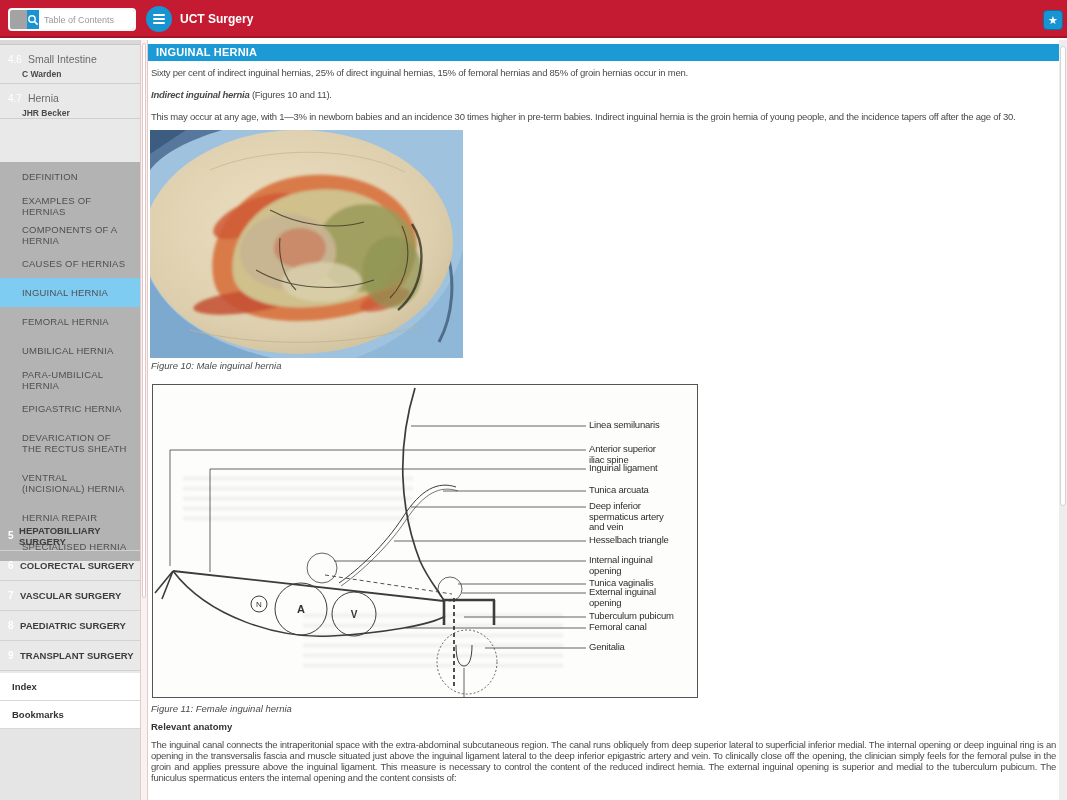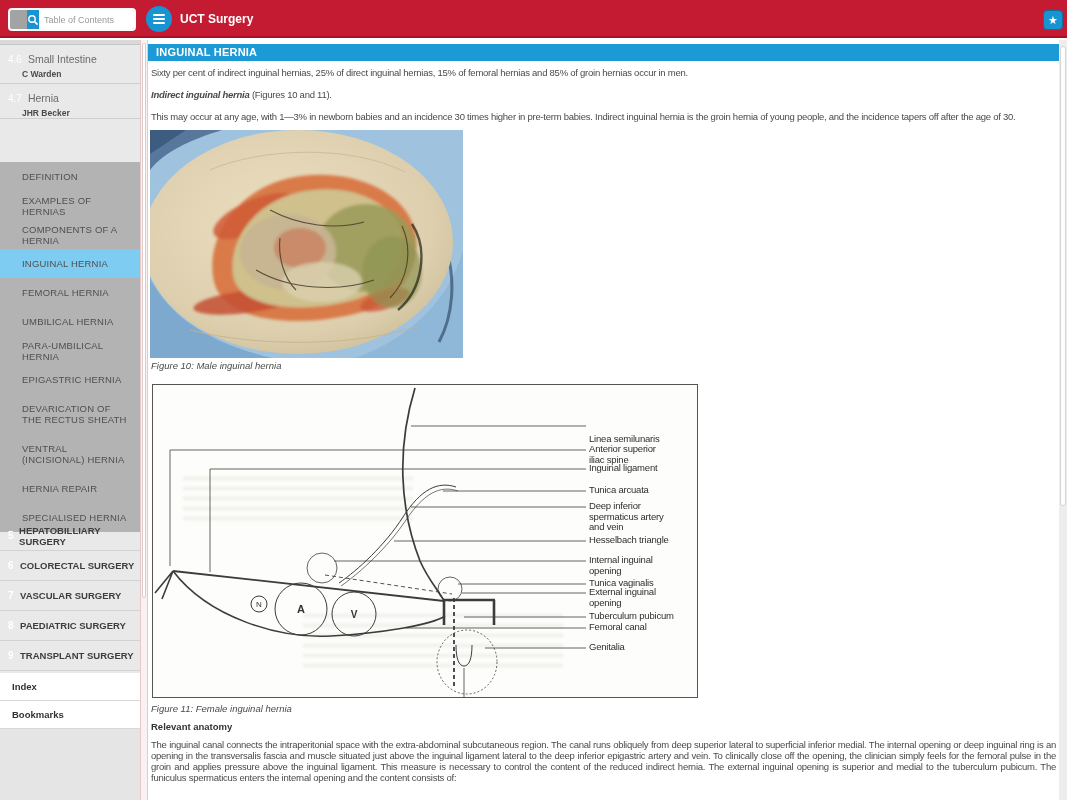--- a/index.html
+++ b/index.html
@@ -117,20 +117,21 @@
   </div>
   <div class="chapter" id="chapter2">
     <span class="num">4.7</span><span class="ttl">Hernia</span>
     <div class="auth">JHR Becker</div>
   </div>
 
   <div id="submenu">
     <div class="subitem">DEFINITION</div>
     <div class="subitem">EXAMPLES OF HERNIAS</div>
     <div class="subitem">COMPONENTS OF A HERNIA</div>
+    <div class="subitem">CAUSES OF HERNIAS</div>
     <div class="subitem selected">INGUINAL HERNIA</div>
     <div class="subitem">FEMORAL HERNIA</div>
     <div class="subitem">UMBILICAL HERNIA</div>
     <div class="subitem">PARA-UMBILICAL HERNIA</div>
     <div class="subitem">EPIGASTRIC HERNIA</div>
     <div class="subitem two">DEVARICATION OF THE RECTUS SHEATH</div>
     <div class="subitem two">VENTRAL (INCISIONAL) HERNIA</div>
     <div class="subitem">HERNIA REPAIR</div>
     <div class="subitem">SPECIALISED HERNIA</div>
   </div>
@@ -268,21 +269,21 @@
         <ellipse cx="314" cy="277" rx="30" ry="32" stroke-dasharray="2,2" stroke-width=".8"></ellipse>
         <path d="M303,260 C303,274 306,281 311,281 C316,281 319,274 319,260" stroke-width="1"></path>
         <path d="M311,283 V312" stroke-width=".8"></path>
       </g>
       <g fill="#333" font-family="Liberation Sans, sans-serif">
         <text x="106" y="222" font-size="8" text-anchor="middle">N</text>
         <text x="148" y="228" font-size="11" font-weight="600" text-anchor="middle">A</text>
         <text x="201" y="233" font-size="10" font-weight="600" text-anchor="middle">V</text>
       </g>
     </svg>
-    <div class="dlabel" style="top:49px;  width:105px;">Linea semilunaris</div>
+    <div class="dlabel" style="top:35px;  width:105px;">Linea semilunaris</div>
     <div class="dlabel" style="top:59px;  width:82px;">Anterior superior iliac spine</div>
     <div class="dlabel" style="top:78px;  width:105px;">Inguinal ligament</div>
     <div class="dlabel" style="top:100px; width:105px;">Tunica arcuata</div>
     <div class="dlabel" style="top:116px; width:80px;">Deep inferior spermaticus artery and vein</div>
     <div class="dlabel" style="top:150px; width:105px;">Hesselbach triangle</div>
     <div class="dlabel" style="top:170px; width:82px;">Internal inguinal opening</div>
     <div class="dlabel" style="top:193px; width:105px;">Tunica vaginalis</div>
     <div class="dlabel" style="top:202px; width:82px;">External inguinal opening</div>
     <div class="dlabel" style="top:226px; width:105px;">Tuberculum pubicum</div>
     <div class="dlabel" style="top:237px; width:105px;">Femoral canal</div>

